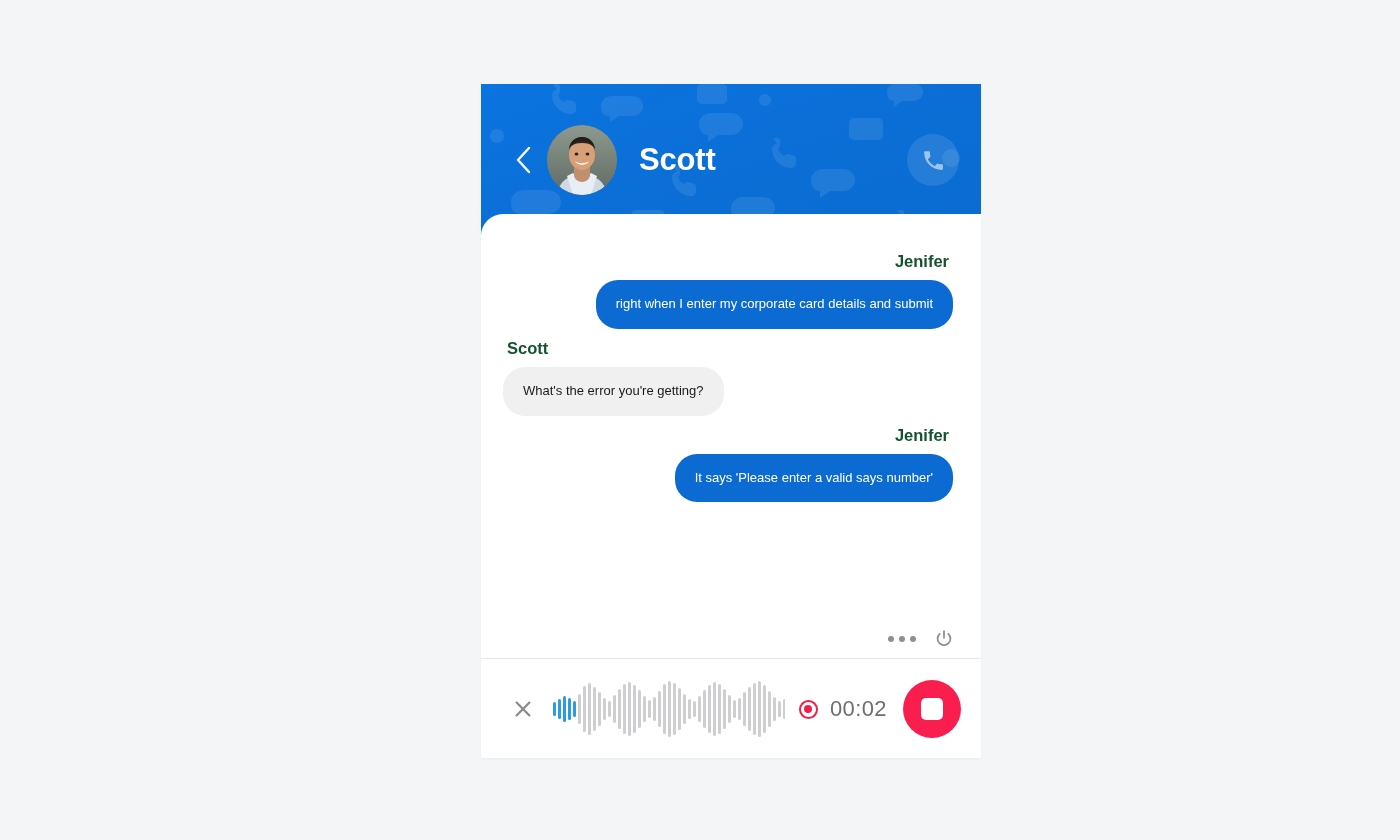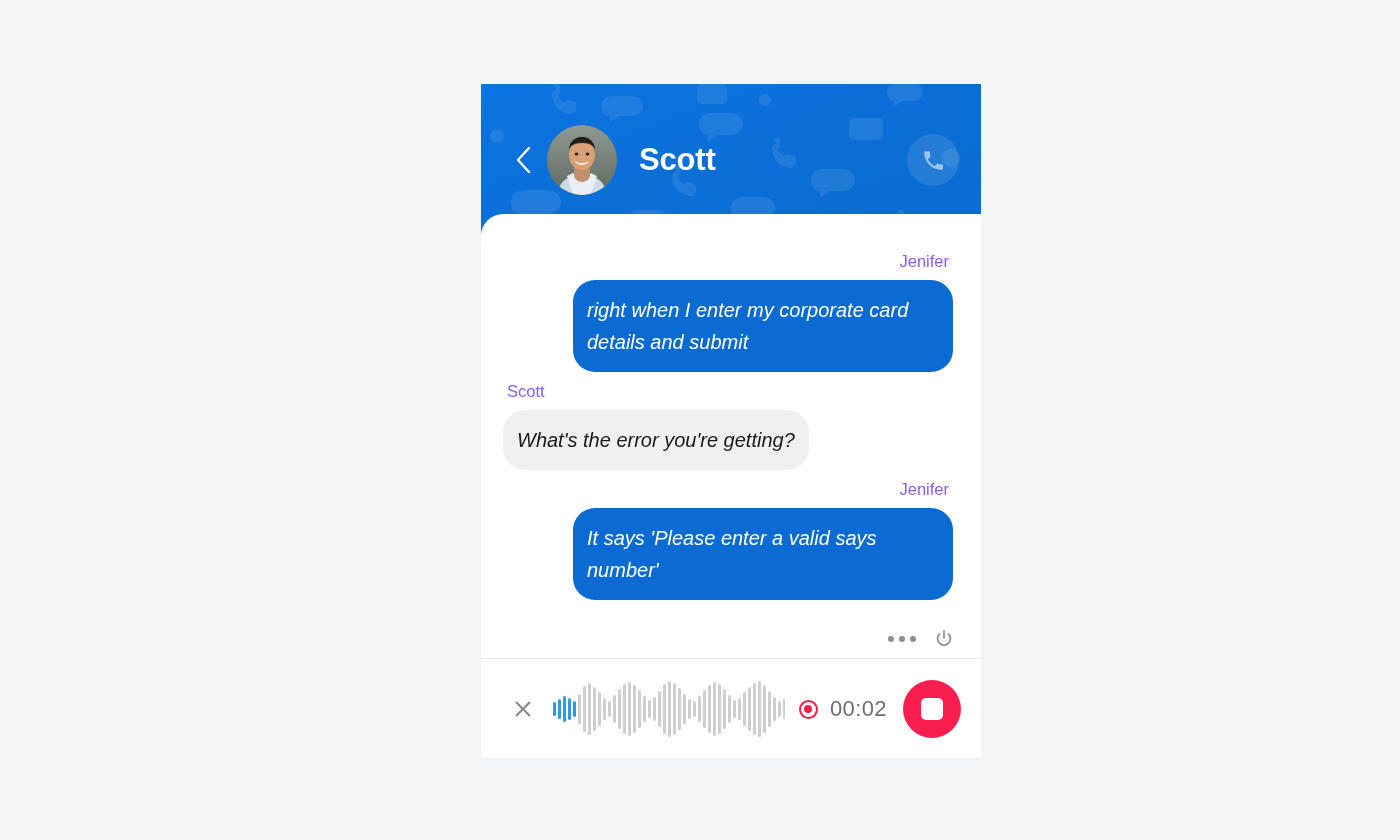--- a/index.html
+++ b/index.html
@@ -109,34 +109,34 @@
     box-sizing: border-box;
     padding: 38px 28px 0 22px;
     overflow: hidden;
   }
   .msg-row { margin-bottom: 10px; }
   .msg-row.out { text-align: right; }
   .msg-row.in  { text-align: left; }
 
   .msg-name {
     font-size: 16.5px;
-    color: #8b5cf6;
+    color: #14532d;
     margin-bottom: 9px;
     padding: 0 4px;
+    font-weight: bold;
   }
   .bubble {
     display: inline-block;
     text-align: left;
-    font-size: 20px;
+    font-size: 13px;
     line-height: 1.6;
     border-radius: 22px;
-    padding: 14px 14px;
+    padding: 14px 20px;
     max-width: 380px;
     box-sizing: border-box;
-    font-style: italic;
   }
   .bubble.out {
     background: #0b6bd3;
     color: #ffffff;
   }
   .bubble.in {
     background: #f0f0f0;
     color: #1a1a1a;
   }
 

